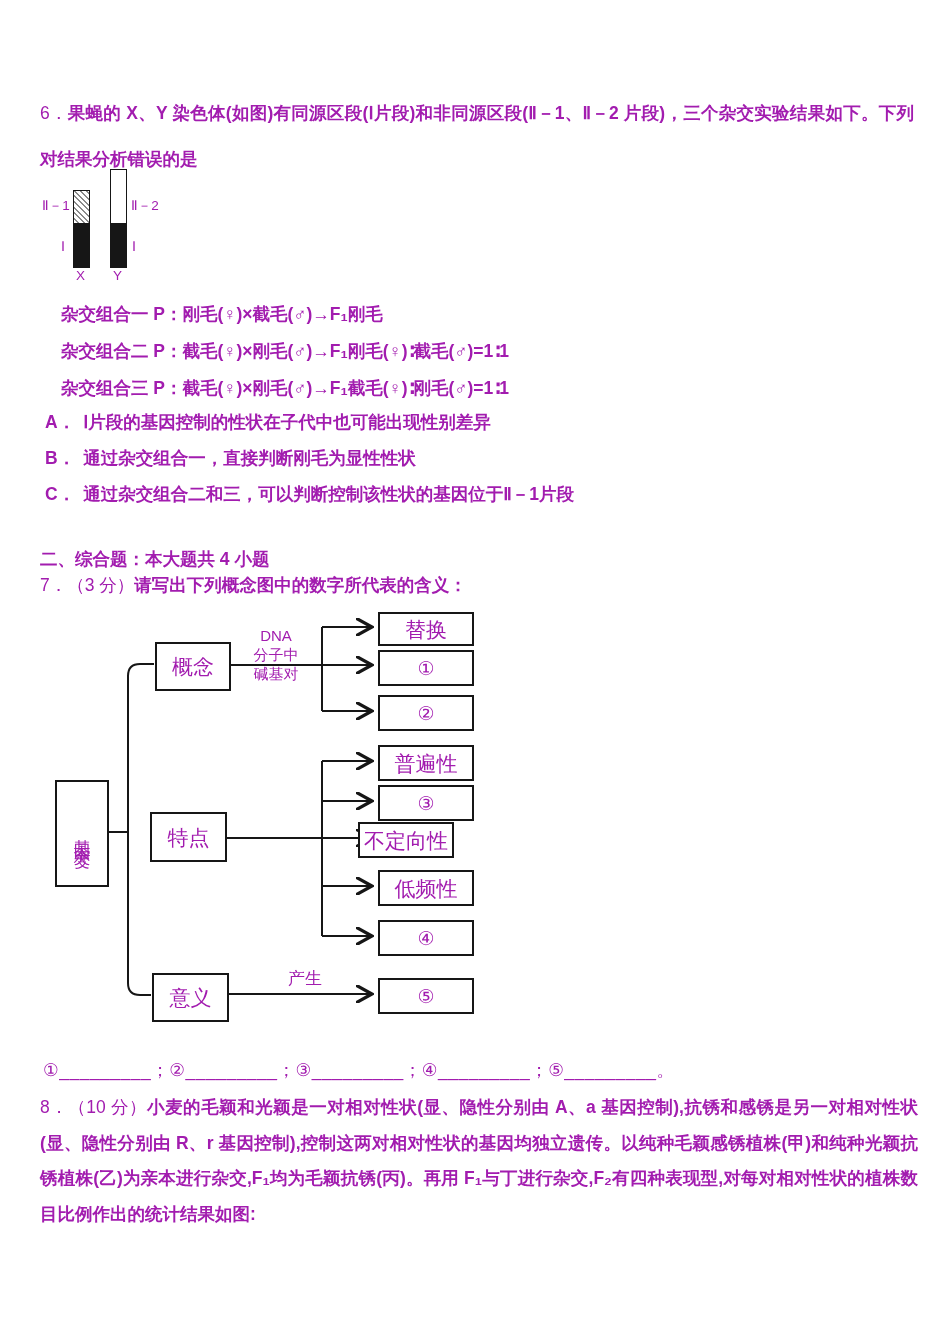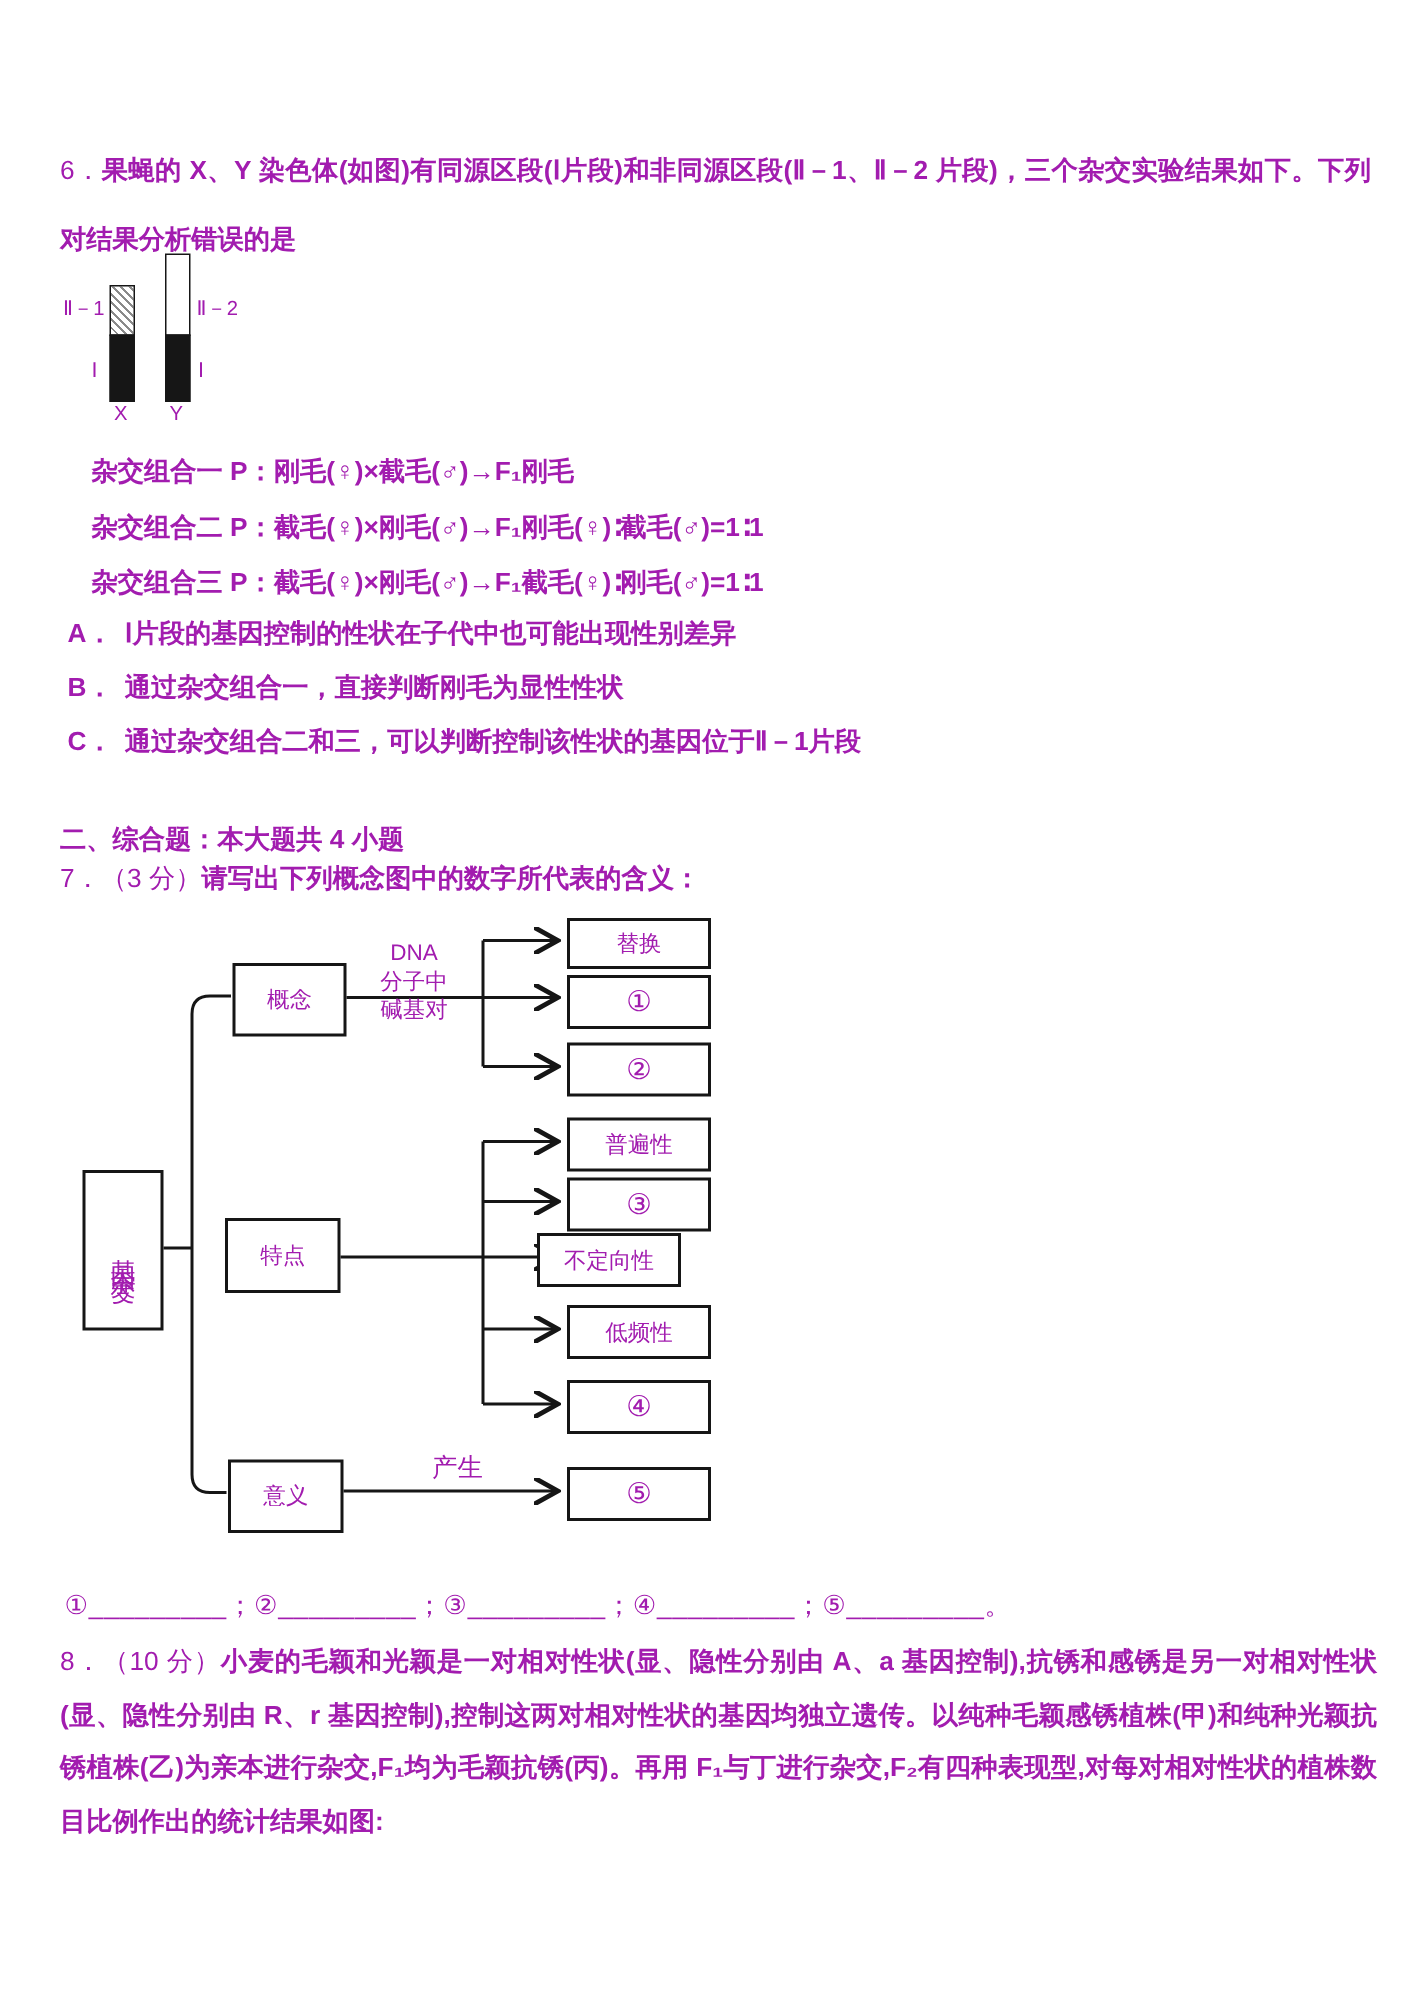--- a/index.html
+++ b/index.html
@@ -23,21 +23,21 @@
   .crosses{left:61px;top:296px;font-size:17.5px;line-height:37.2px;font-weight:700;white-space:nowrap;}
   .options{left:45px;top:404px;font-size:17.5px;line-height:36px;font-weight:700;white-space:nowrap;}
   .options .opt-label{margin-right:8px;}
   
   .section-title{left:40px;top:548px;font-size:17.5px;line-height:22px;font-weight:700;white-space:nowrap;}
   .q7-line{left:40px;top:573px;font-size:17.5px;line-height:24px;white-space:nowrap;}
   
   .diagram{left:40px;top:600px;width:440px;height:420px;}
   .dg-svg{position:absolute;left:0;top:0;}
   .dbox{position:absolute;border:2px solid #161616;display:flex;align-items:center;justify-content:center;
-        font-size:15px;font-weight:400;background:#fff;line-height:1;}
+        font-size:21px;font-weight:400;background:#fff;line-height:1;}
   .dbox.circled{font-size:19px;}
   .root-box{writing-mode:vertical-rl;letter-spacing:4px;font-size:17px;}
   .edge-label{position:absolute;text-align:center;font-size:15px;line-height:19px;font-weight:400;}
   .edge-label2{position:absolute;text-align:center;font-size:17px;line-height:20px;font-weight:400;}
   
   .blanks{left:43px;top:1058px;font-size:17.5px;line-height:25px;font-weight:400;white-space:nowrap;letter-spacing:.5px;}
   .q8{left:40px;top:1090px;width:878px;font-size:17.5px;line-height:35.5px;text-align:justify;}
 </style>
 </head>
 <body>

